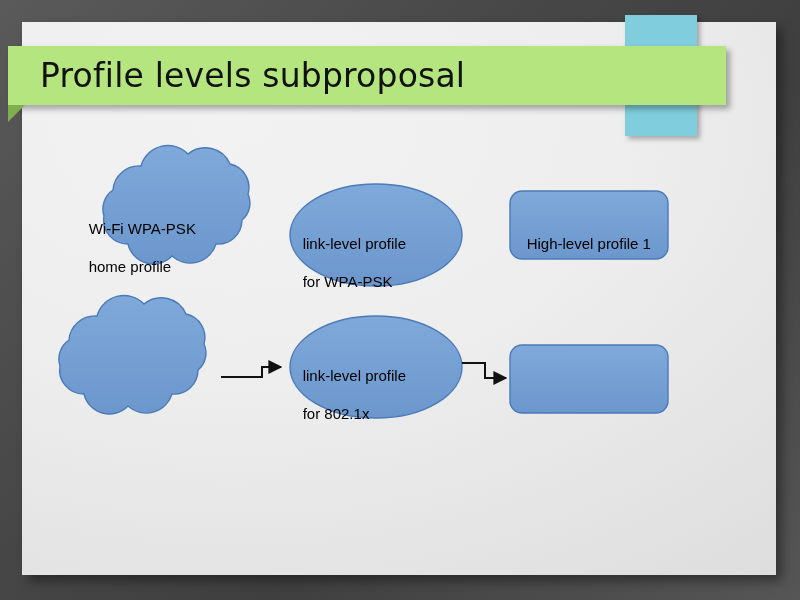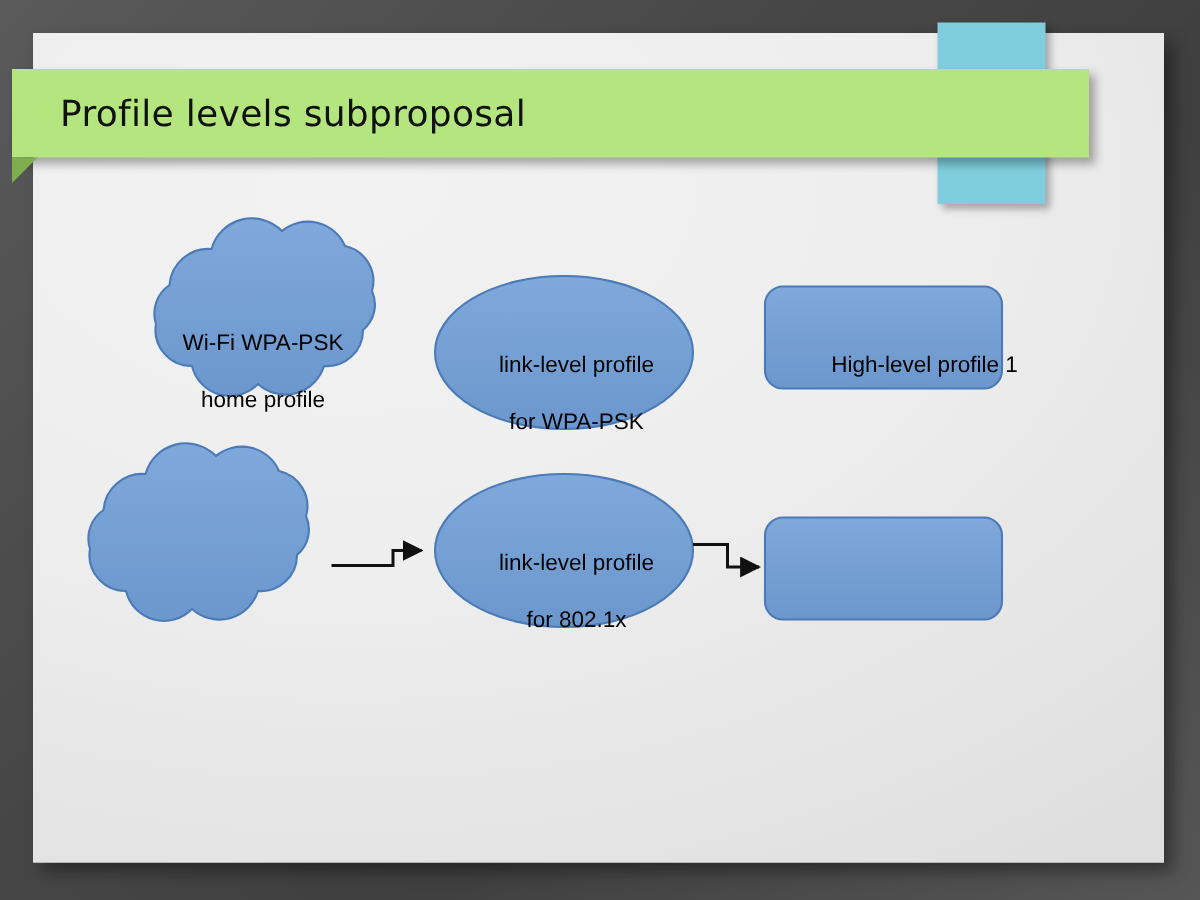--- a/index.html
+++ b/index.html
@@ -67,40 +67,40 @@
     border-left: 17px solid #7fae4f;
     border-bottom: 17px solid transparent;
   }
   #title-text {
     position: absolute;
     left: 40px;
     top: 50px;
     width: 660px;
     height: 52px;
     line-height: 52px;
-    font-size: 24px;
+    font-size: 33px;
     font-family: "DejaVu Sans", sans-serif;
     font-weight: 400;
     color: #111111;
     letter-spacing: 0.2px;
     white-space: nowrap;
   }
 
   
   #diagram {
     position: absolute;
     left: 0;
     top: 0;
     width: 800px;
     height: 600px;
   }
 
   .node-label {
     position: absolute;
-    text-align: center;
+    text-align: left;
     color: #000000;
     font-size: 15px;
     font-family: "Liberation Sans", sans-serif;
     line-height: 19px;
     pointer-events: none;
     white-space: pre;
   }
 </style>
 </head>
 <body>
@@ -184,21 +184,21 @@
   <div class="node-label" style="left:72px; top:200px; width:190px;">
     <span>Wi-Fi WPA-PSK</span><br>
     <span>home profile</span>
   </div>
 
   <div class="node-label" style="left:286px; top:215px; width:180px;">
     <span>link-level profile</span><br>
     <span>for WPA-PSK</span>
   </div>
 
-  <div class="node-label" style="left:510px; top:215px; width:158px;padding-left:19px;">
+  <div class="node-label" style="left:510px; top:215px; width:158px;">
     <span>High-level profile 1</span>
   </div>
 
 
   <div class="node-label" style="left:286px; top:347px; width:180px;">
     <span>link-level profile</span><br>
     <span>for 802.1x</span>
   </div>
 
 

